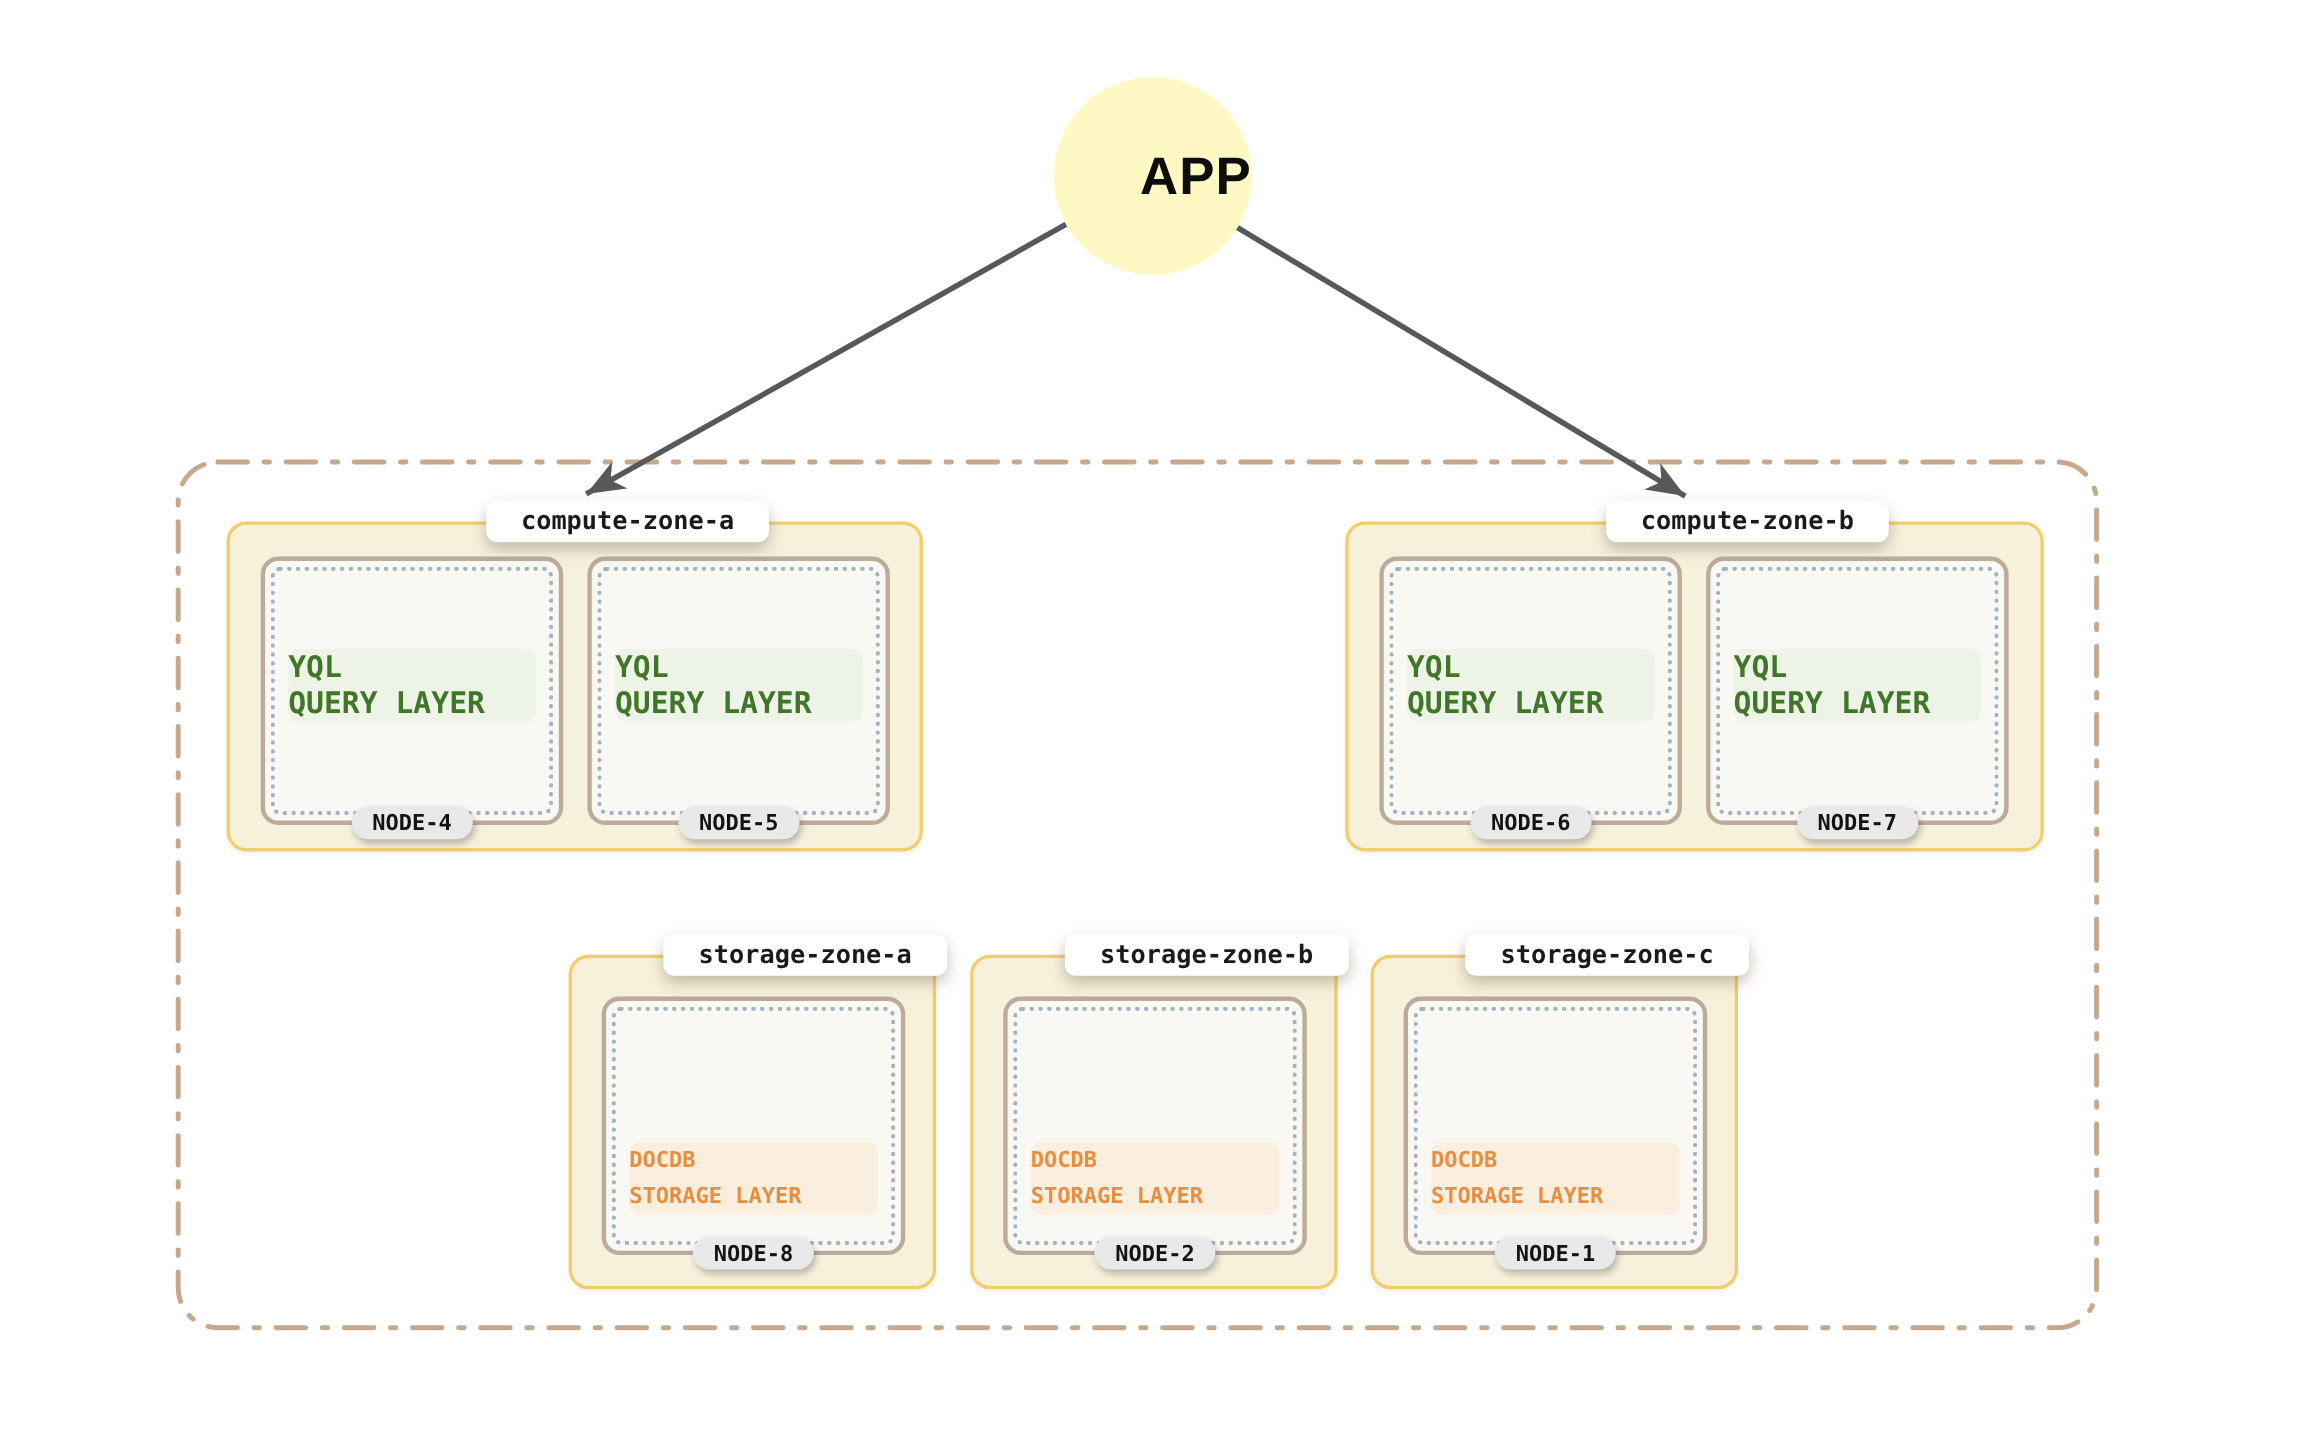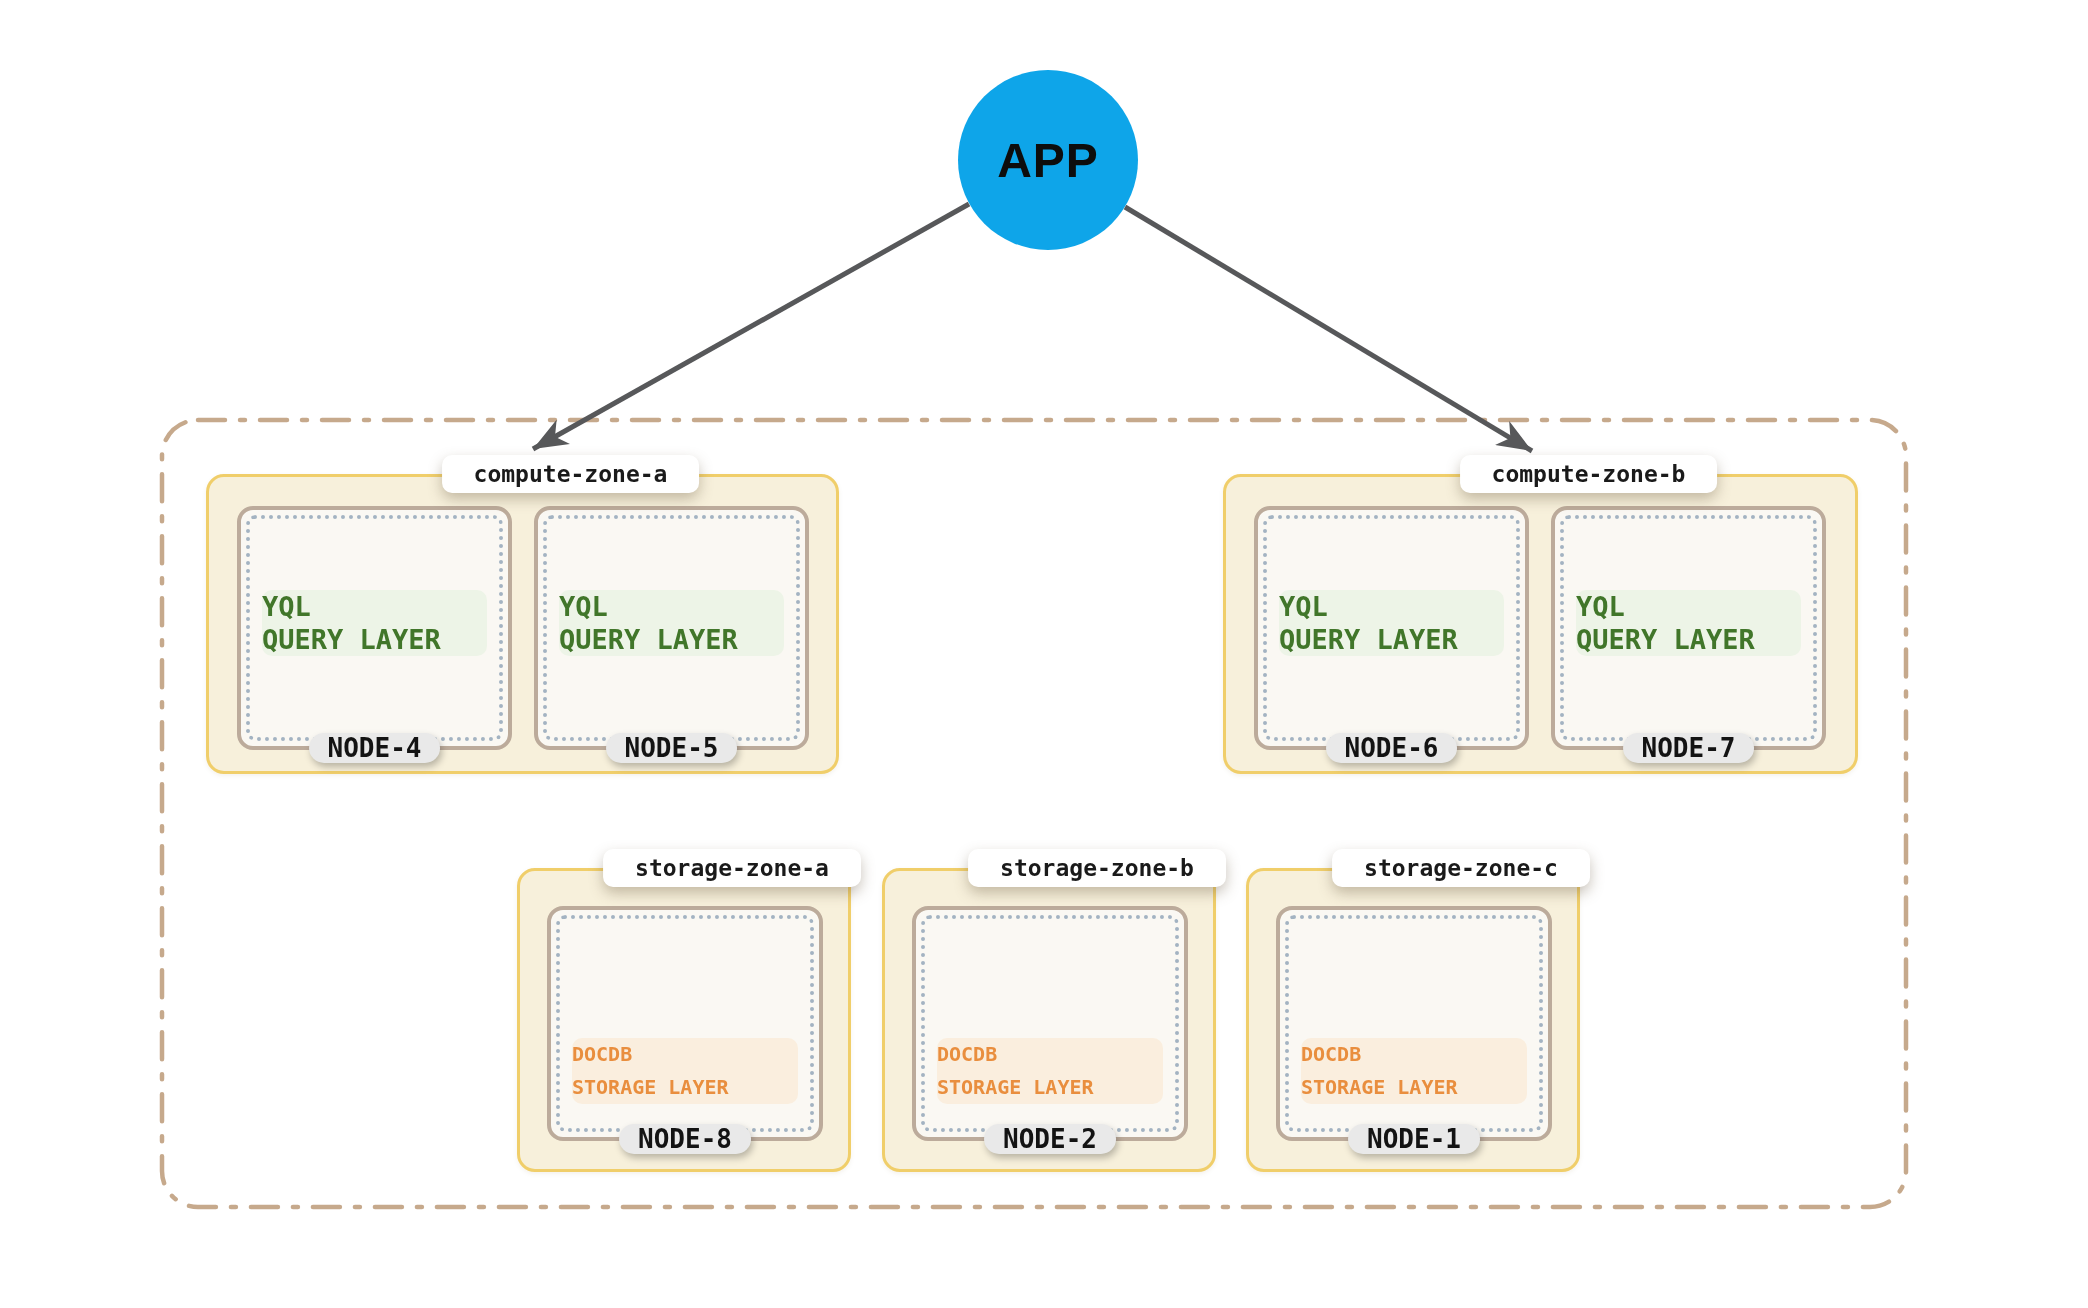--- a/index.html
+++ b/index.html
@@ -11,22 +11,22 @@
     overflow: hidden;
     font-family: "DejaVu Sans Mono", "Liberation Mono", monospace;
   }
 
   
   .app-circle {
     position: absolute;
     left: 958px; top: 70px;
     width: 180px; height: 180px;
     border-radius: 50%;
-    background: #0ea5e9;
-    display: flex; align-items: center; justify-content: center;
+    background: #fef9c3;
+    display: flex; align-items: center; justify-content: flex-end;
     z-index: 2;
   }
   .app-circle span {
     font-family: "Liberation Sans", "DejaVu Sans", sans-serif;
     font-weight: 700;
     font-size: 48px;
     letter-spacing: 1px;
     color: #0d0d0d;
   }
 
@@ -94,21 +94,21 @@
   .chip-line { line-height: 33px; white-space: nowrap; }
 
   .pill {
     position: absolute;
     left: 50%;
     bottom: -17px;
     transform: translateX(-50%);
     background: #E9E9E9;
     color: #131313;
     font-weight: 700;
-    font-size: 26px;
+    font-size: 20px;
     line-height: 24px;
     padding: 3px 19px;
     border-radius: 999px;
     white-space: nowrap;
     box-shadow: 2px 4px 7px rgba(0,0,0,0.25);
     z-index: 10;
   }
 
   
   .zone--ca { left: 206px;  top: 474px; width: 627px; height: 294px; }

